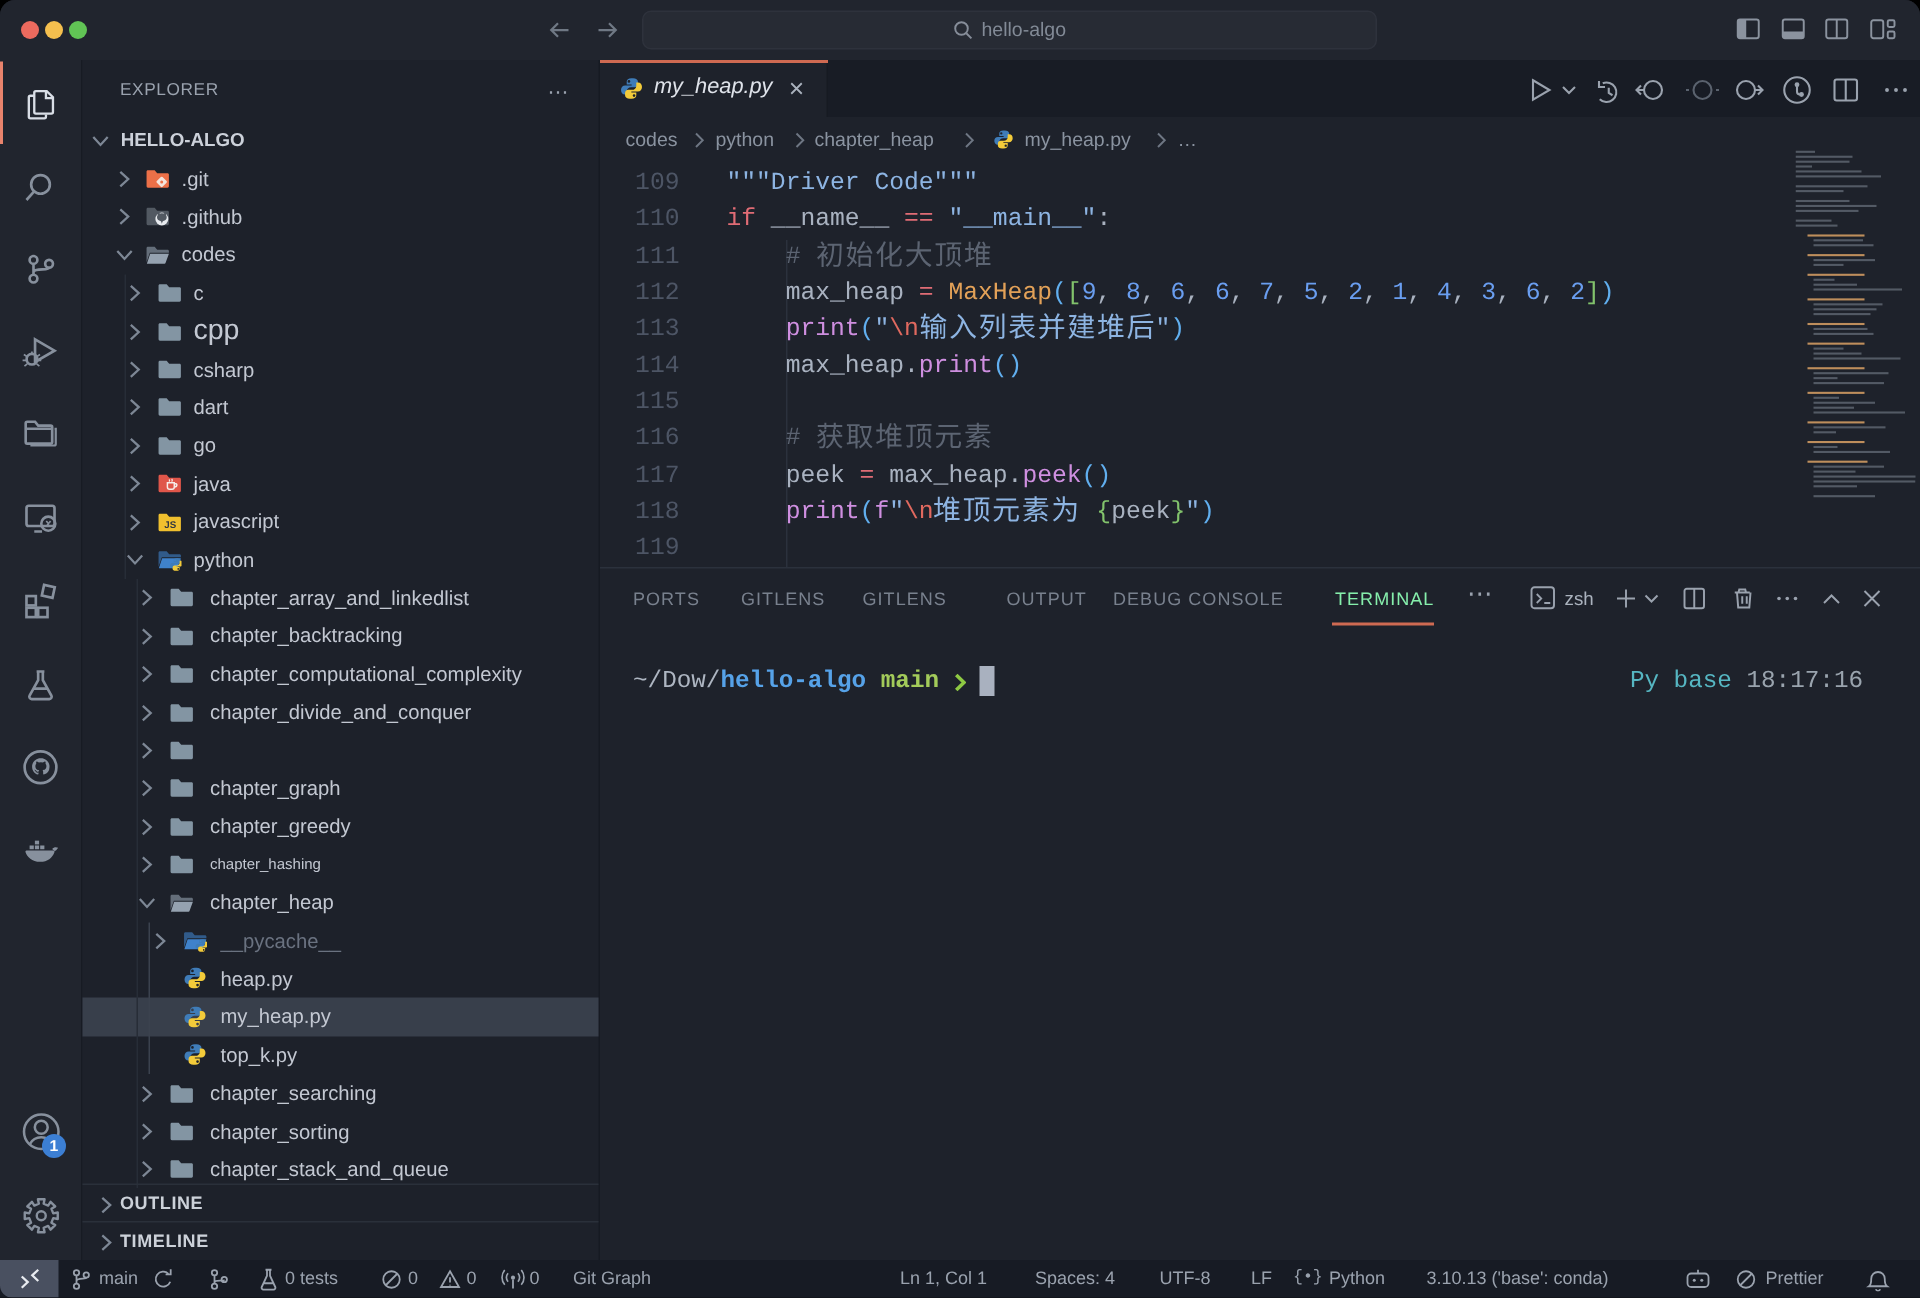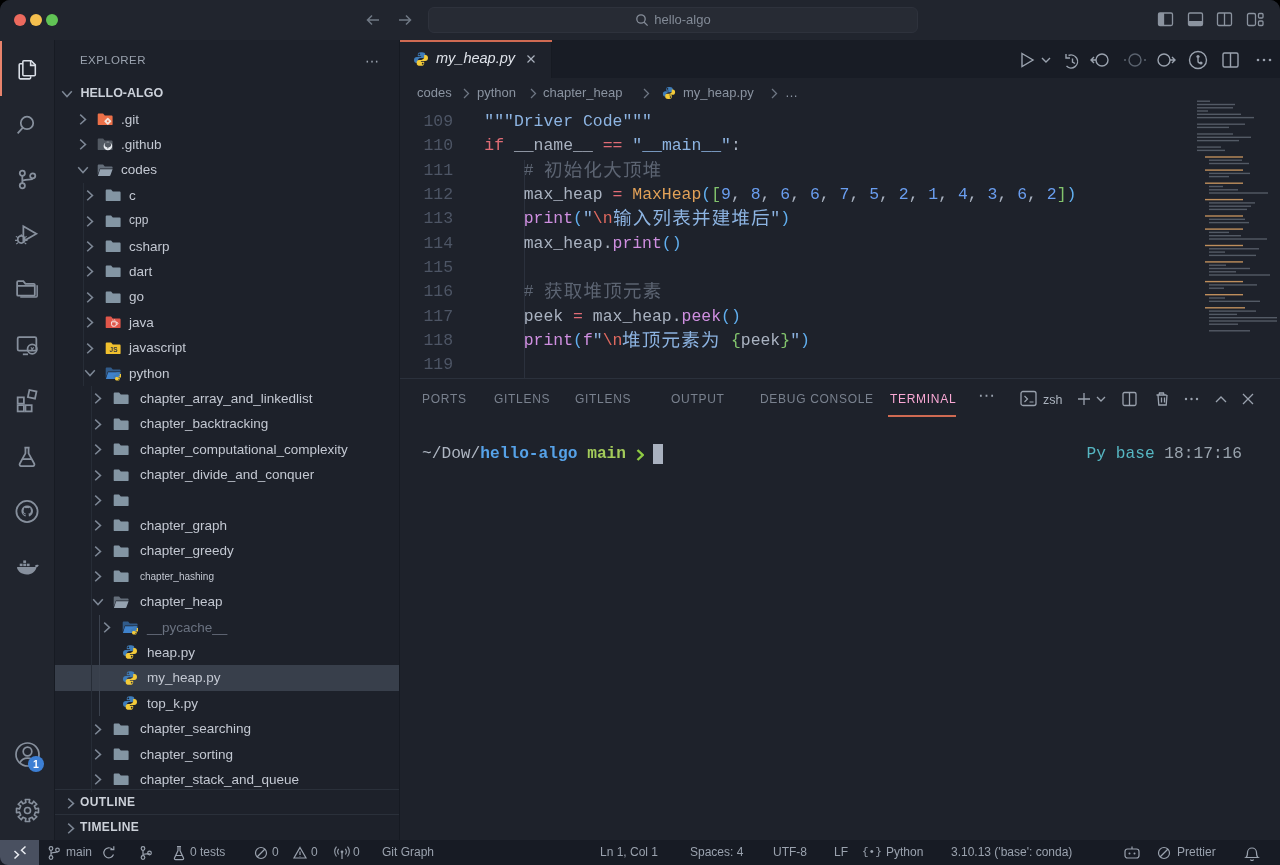--- a/index.html
+++ b/index.html
@@ -194,21 +194,21 @@
         </svg>
         <span class="ab" style="left:74px;color:#c3c8d2;font-weight:normal;font-size:13.5px">c</span>
       </div>
 <div class="row" style="top:168.1px">
         <svg class="chev" style="left:27px" width="16" height="16">
           <use href="#chr"></use>
         </svg>
         <svg style="left:50px" width="16" height="16">
           <use href="#fold" fill="#8395a3"></use>
         </svg>
-        <span class="ab" style="left:74px;color:#c3c8d2;font-weight:normal;font-size:12px">cpp</span>
+        <span class="ab" style="left:74px;color:#c3c8d2;font-weight:normal;font-size:19px">cpp</span>
       </div>
 <div class="row" style="top:193.5px">
         <svg class="chev" style="left:27px" width="16" height="16">
           <use href="#chr"></use>
         </svg>
         <svg style="left:50px" width="16" height="16">
           <use href="#fold" fill="#8395a3"></use>
         </svg>
         <span class="ab" style="left:74px;color:#c3c8d2;font-weight:normal;font-size:13.5px">csharp</span>
       </div>
@@ -549,22 +549,22 @@
       <rect x="12" y="217.0" width="69" height="1.4" fill="#8f98a5" opacity="0.48"></rect>
       <rect x="12" y="220.3" width="68" height="1.4" fill="#8f98a5" opacity="0.48"></rect>
       <rect x="12" y="223.5" width="29" height="1.4" fill="#8f98a5" opacity="0.48"></rect>
       <rect x="12" y="230.1" width="41" height="1.4" fill="#8f98a5" opacity="0.48"></rect>
     </svg>
     <div class="ab" id="panel">
 <span class="ptab" style="left:22px;color:#79818e">PORTS</span>
 <span class="ptab" style="left:94px;color:#79818e">GITLENS</span>
 <span class="ptab" style="left:175px;color:#79818e">GITLENS</span>
 <span class="ptab" style="left:271px;color:#79818e">OUTPUT</span>
-<span class="ptab" style="left:360px;color:#79818e">DEBUG CONSOLE</span>
-<span class="ptab" style="left:490px;color:#f9a8d4">TERMINAL</span>
+<span class="ptab" style="left:342px;color:#79818e">DEBUG CONSOLE</span>
+<span class="ptab" style="left:490px;color:#86efac">TERMINAL</span>
 <span class="ptab" style="left:578px;color:#79818e"></span>
 <div class="ab" style="left:488px;top:36px;width:68px;height:2px;background:#cf6a52"></div>
 <span class="ab" style="left:578px;top:6px;color:#9aa2ae;font-size:17px;letter-spacing:1px">⋯</span>
 <svg class="ab" style="left:620px;top:11px" width="260" height="18" viewBox="0 0 260 18">
 <rect x="1" y="1.5" width="15" height="14" rx="2" stroke="#9aa2ae" stroke-width="1.3" fill="none"></rect>
         <path d="M4.5 6l3 3-3 3M9.5 12h4" stroke="#9aa2ae" stroke-width="1.2" fill="none"></path>
 <text x="23" y="13.5" font-size="12.5" fill="#aab2bd" font-family="Liberation Sans">zsh</text>
 <path d="M64 3v12M58 9h12" stroke="#9aa2ae" stroke-width="1.3" fill="none"></path>
 <path d="M77 7l4 4 4-4" stroke="#9aa2ae" stroke-width="1.3" fill="none"></path>
 <rect x="103" y="2.5" width="13" height="13" rx="1.5" stroke="#9aa2ae" stroke-width="1.3" fill="none"></rect>

